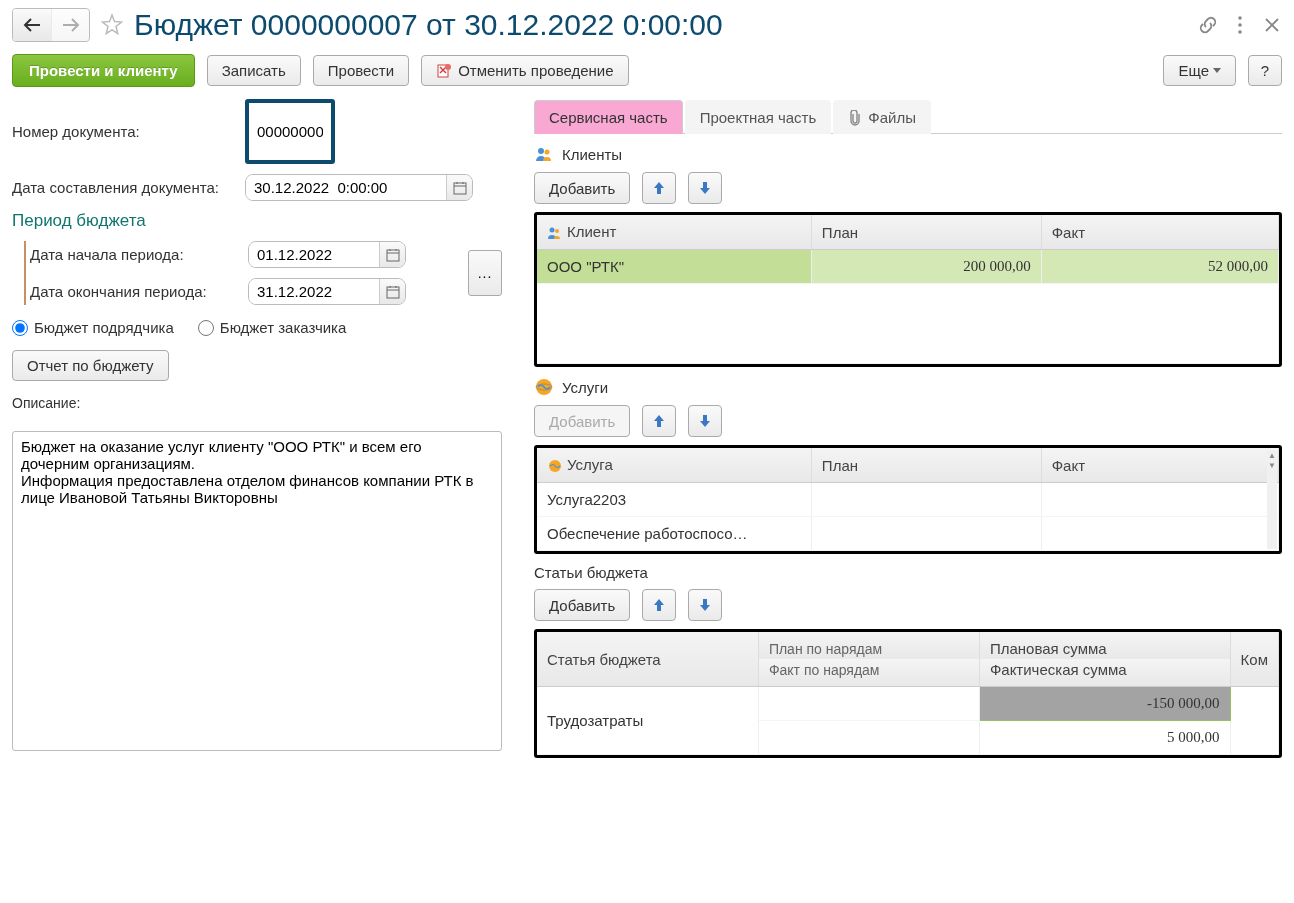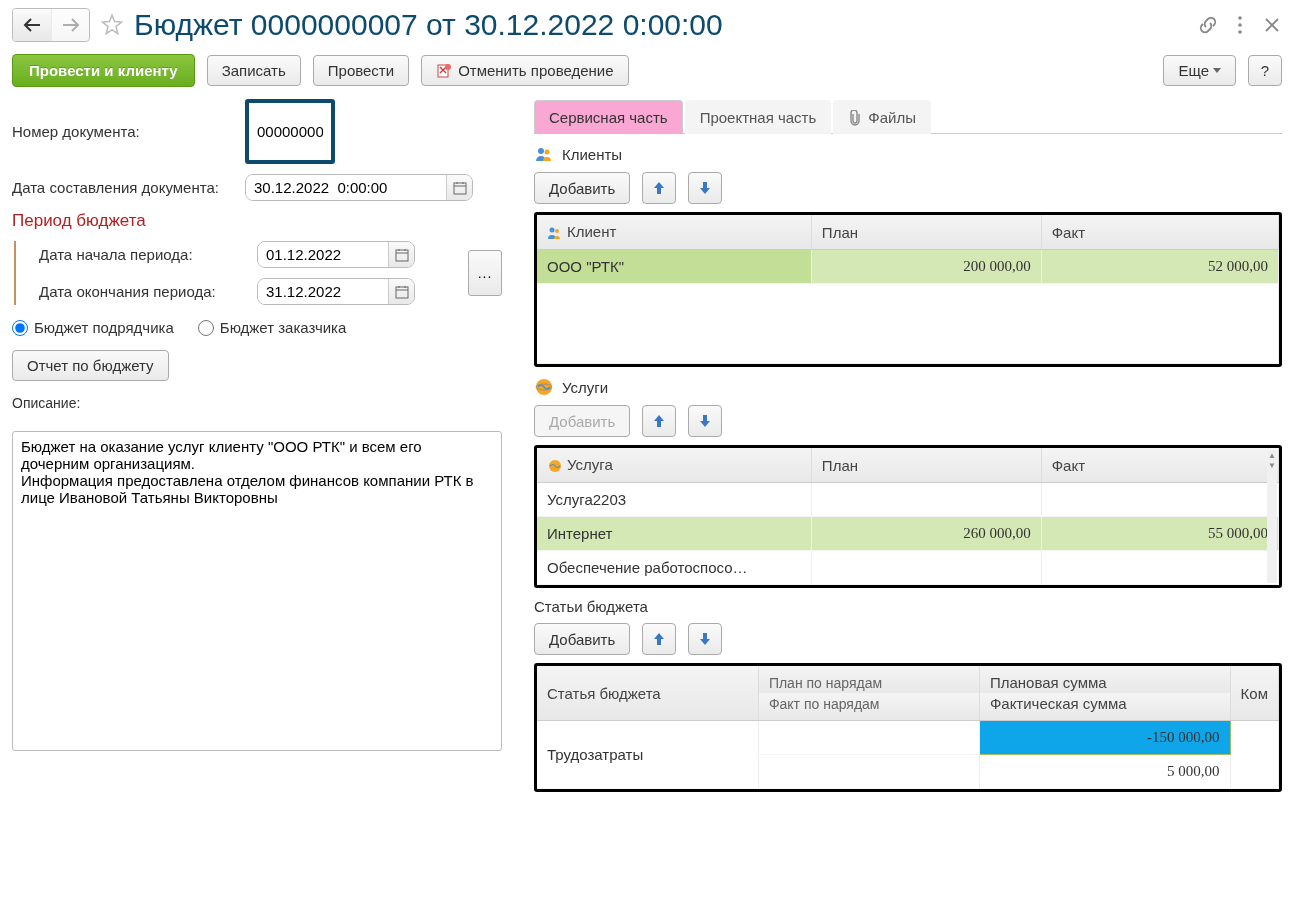--- a/index.html
+++ b/index.html
@@ -27,22 +27,22 @@
 .right-panel { flex: 1; }
 
 .field-row { display: flex; align-items: center; margin-bottom: 10px; gap: 8px; }
 .field-label { width: 225px; font-size: 15px; color: #333; }
 .field-input { border: 4px solid #0c4a6e; border-radius: 3px; padding: 20px 8px; font-size: 15px; width: 90px; }
 .date-group { display:flex; border: 1px solid #bbb; border-radius:8px; overflow:hidden; }
 .date-group input { border:none; padding:4px 8px; font-size:15px; width:130px; outline:none; }
 .date-group .cal-btn { width:26px; border:none; border-left:1px solid #ccc; background:linear-gradient(#fafafa,#e8e8e8); cursor:pointer; display:flex; align-items:center; justify-content:center; }
 .date-group.wide input { width: 200px; }
 
-.section-title { color: #b91c1c; font-size: 17px; margin: 8px 0 10px; }
-.period-block { border-left: 2px solid #c89060; padding-left: 23px; margin-left: 2px; }
+.section-title { color: #0f766e; font-size: 17px; margin: 8px 0 10px; }
+.period-block { border-left: 2px solid #c89060; padding-left: 4px; margin-left: 12px; }
 .period-row { display:flex; align-items:center; gap: 12px; }
 .dots-btn { border:1px solid #aaa; border-radius:3px; width:34px; height:46px; background:linear-gradient(#fafafa,#eaeaea); cursor:pointer; font-size:14px; letter-spacing:1px; }
 
 .radio-row { display:flex; gap: 24px; margin: 14px 0; align-items:center; }
 .radio-opt { display:flex; align-items:center; gap:6px; font-size:15px; }
 .radio-opt input { width:16px; height:16px; }
 
 .textarea { width: 100%; height: 320px; border: 1px solid #bbb; border-radius:3px; padding: 6px 8px; font-size: 15px; font-family: Arial; resize:none; }
 
 .tabs { display:flex; border-bottom:1px solid #ccc; }
@@ -65,21 +65,21 @@
 .grid tr.sel td { background:#d4e8b5; }
 .grid tr.sel td.strong { background:#c3de96; }
 .grid .th-icon { display:inline-block; vertical-align:middle; margin-right:4px; }
 .grid.scroll { position:relative; }
 .grid.scroll .scroll-ind { position:absolute; right:2px; top:2px; bottom:2px; width:10px; background:#f0f0f0; }
 .grid.scroll .scroll-ind .up, .grid.scroll .scroll-ind .down { height:10px; display:flex; align-items:center; justify-content:center; color:#888; font-size:8px; }
 .grid-empty { height:80px; }
 
 .grid-budget th { vertical-align:middle; }
 .grid-budget .sub-th { font-size:14px; color:#666; }
-.grid-budget td.hl { background:#0ea5e9; border:1px solid #9ac060;margin-left:13px; }
+.grid-budget td.hl { background:#a3a3a3; border:1px solid #9ac060;margin-left:13px; }
 .grid-budget .th-group { border-bottom:none; padding-bottom:2px;}
 .grid-budget .th-sub { padding-top:2px; border-top:none; }
 
 svg { display:block; }
 </style>
 </head>
 <body>
 
 <div class="header">
   <div class="nav-btns">
@@ -316,25 +316,20 @@
               <th style="width:31%">План</th>
               <th>Факт</th>
             </tr>
           </thead>
           <tbody>
             <tr>
               <td>Услуга2203</td>
               <td class="num"></td>
               <td class="num"></td>
             </tr>
-            <tr class="sel">
-              <td>Интернет</td>
-              <td class="num">260 000,00</td>
-              <td class="num">55 000,00</td>
-            </tr>
             <tr>
               <td>Обеспечение работоспосо…</td>
               <td class="num"></td>
               <td class="num"></td>
             </tr>
           </tbody>
         </table>
         <div class="scroll-ind">
           <div class="up">▲</div>
             <div style="flex:1"></div>

